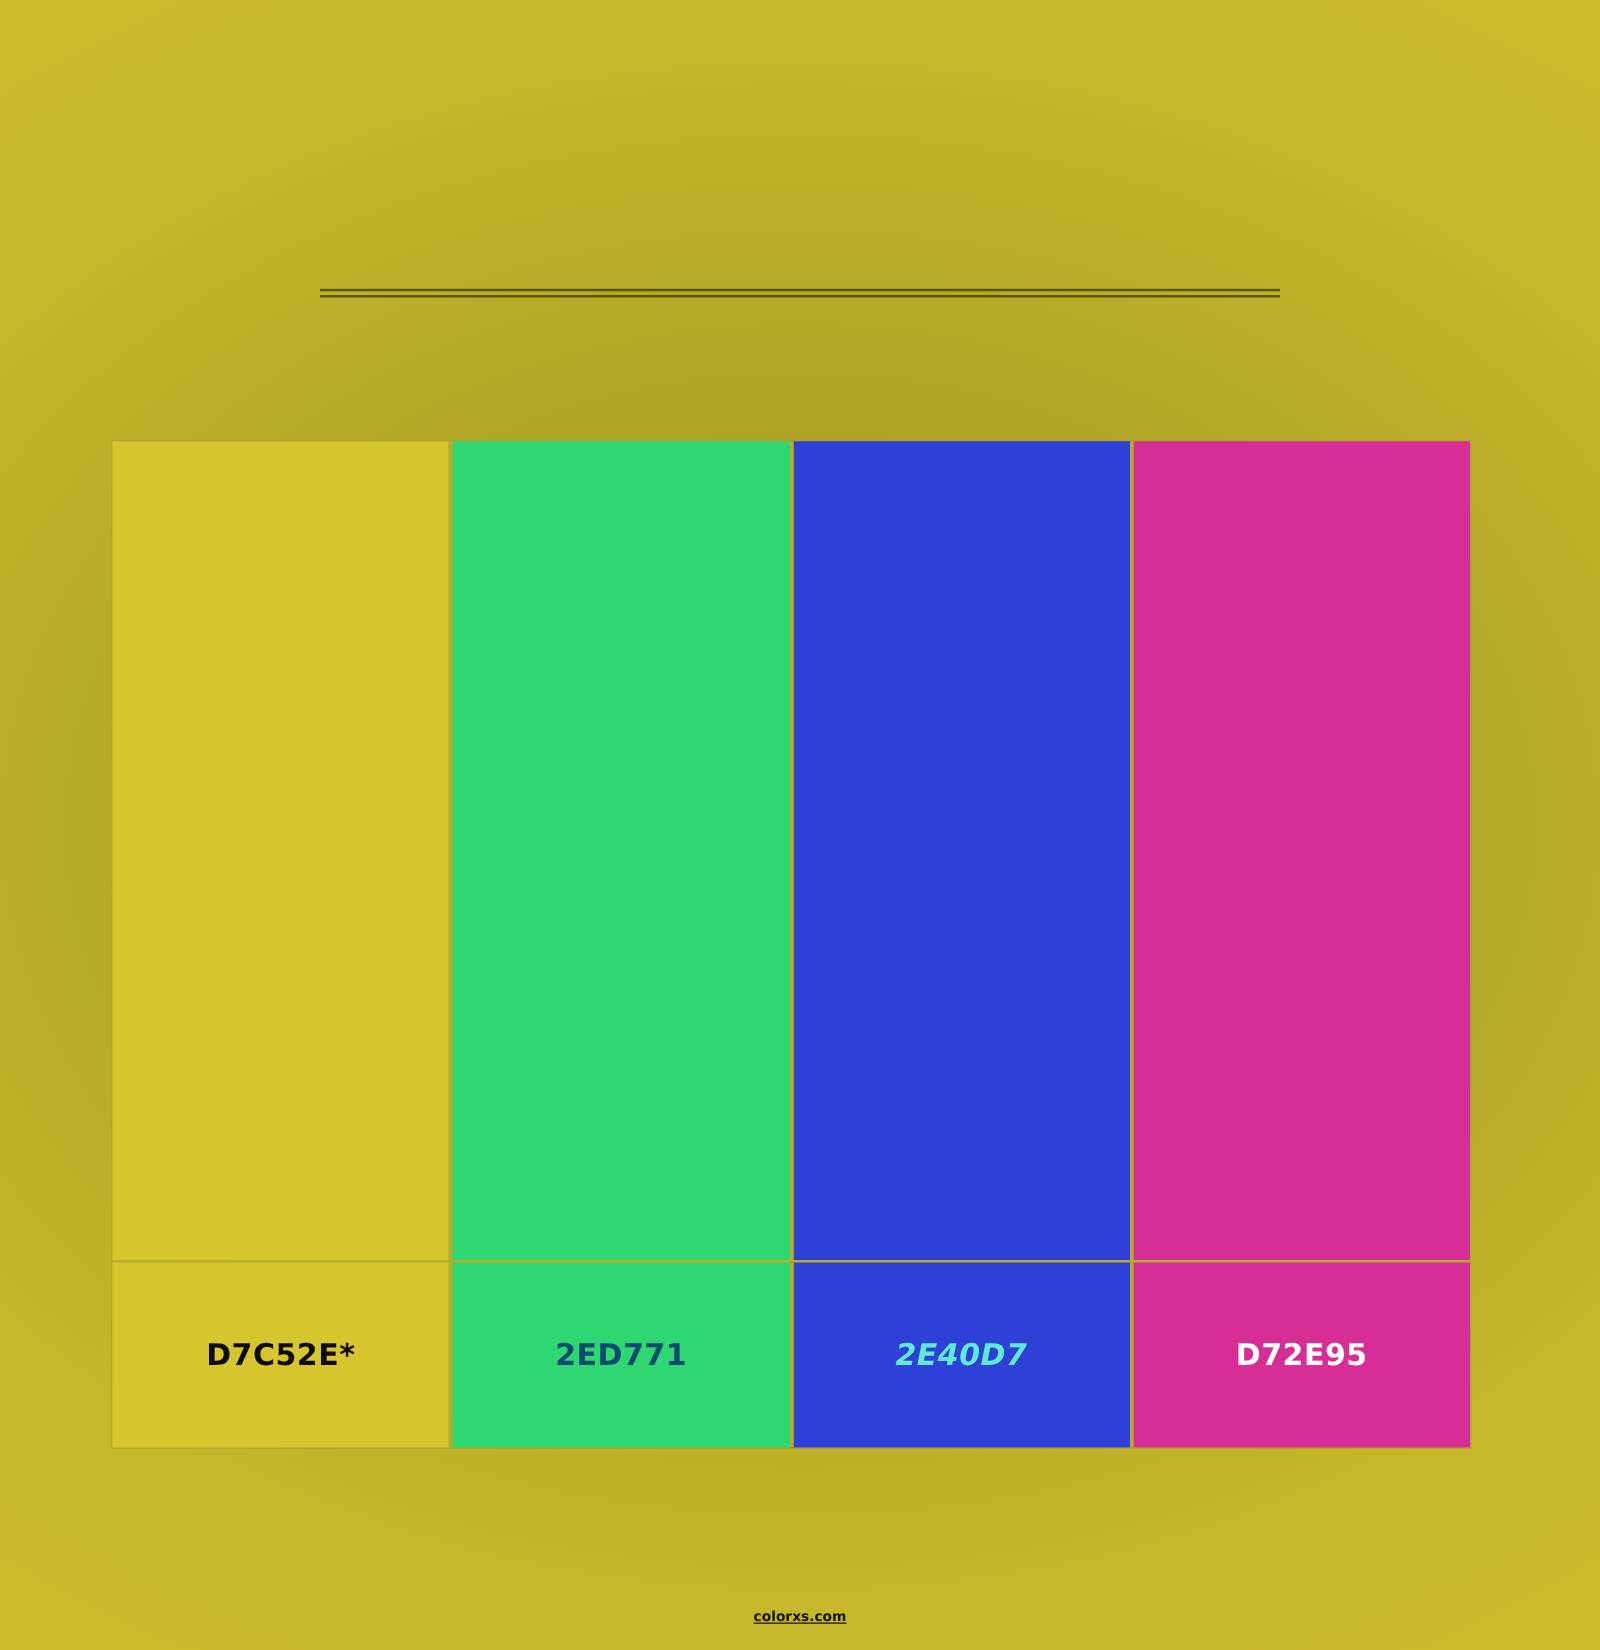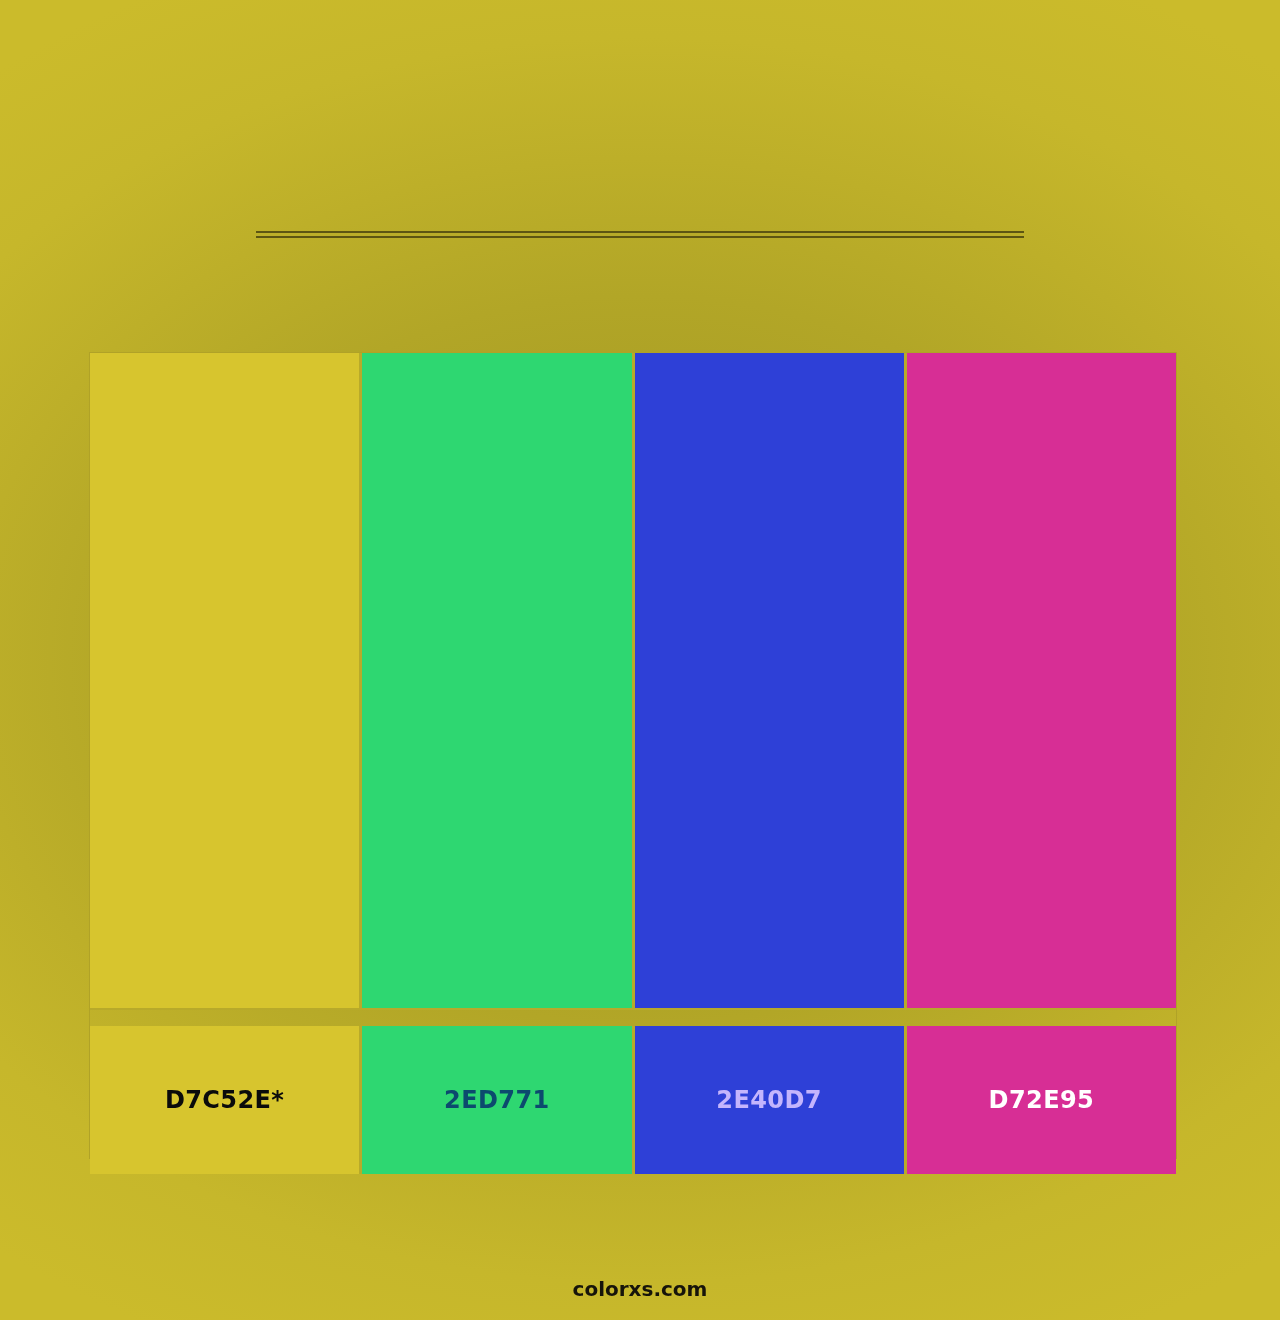--- a/index.html
+++ b/index.html
@@ -110,21 +110,20 @@
     border-left: 3px solid #b8aa2a;
   }
 
   .label-col {
     flex: 1 1 0;
     height: 100%;
     box-sizing: border-box;
     display: flex;
     align-items: center;
     justify-content: center;
-    margin-top: 16px;
   }
   .label-col + .label-col {
     border-left: 3px solid #b8aa2a;
   }
   .label-text {
     font-size: 24px;
     font-weight: bold;
     letter-spacing: 0.4px;
     font-family: "DejaVu Sans", sans-serif;
     line-height: 1;
@@ -133,24 +132,25 @@
   
   .footer {
     position: absolute;
     left: 0;
     bottom: 0;
     width: 1280px;
     text-align: center;
     padding-bottom: 19px;
   }
   .footer-text {
-    font-size: 20px;
+    font-size: 11px;
     font-weight: bold;
     color: #16140a;
     font-family: "DejaVu Sans", sans-serif;
+    text-decoration: underline;
   }
 </style>
 </head>
 <body>
 
 <div id="page">
 
 
   <div class="divider">
     <div class="rule top"></div>
@@ -165,21 +165,21 @@
       <div class="swatch-col" style="background: rgb(215, 46, 149);"></div>
     </div>
     <div class="label-row">
       <div class="label-col" style="background: rgb(215, 197, 46);">
         <span class="label-text" style="color: rgb(11, 11, 11);">D7C52E*</span>
       </div>
       <div class="label-col" style="background: rgb(46, 215, 113);">
         <span class="label-text" style="color: #0c4a6e;">2ED771</span>
       </div>
       <div class="label-col" style="background: rgb(46, 64, 215);">
-        <span class="label-text" style="color: #c4b5fd;">2E40D7</span>
+        <span class="label-text" style="color: #5eead4; font-style: italic;">2E40D7</span>
       </div>
       <div class="label-col" style="background: rgb(215, 46, 149);">
         <span class="label-text" style="color: rgb(255, 255, 255); text-align: center;">D72E95</span>
       </div>
     </div>
   </div>
 
   <div class="footer">
     <span class="footer-text">colorxs.com</span>
   </div>

